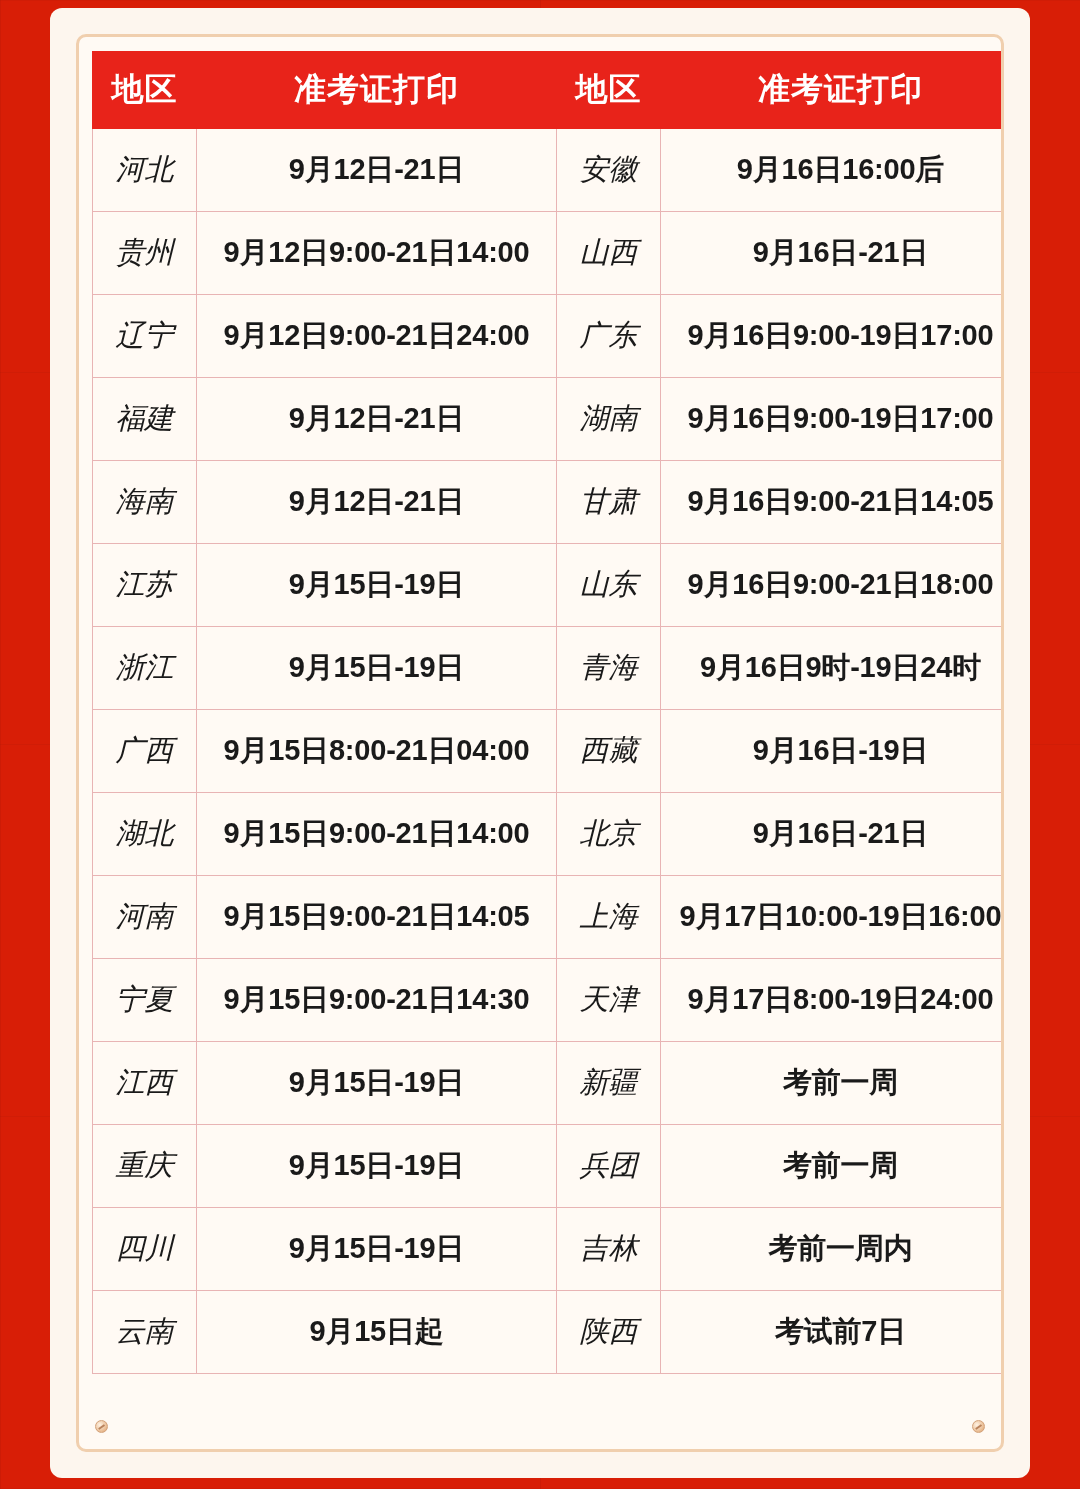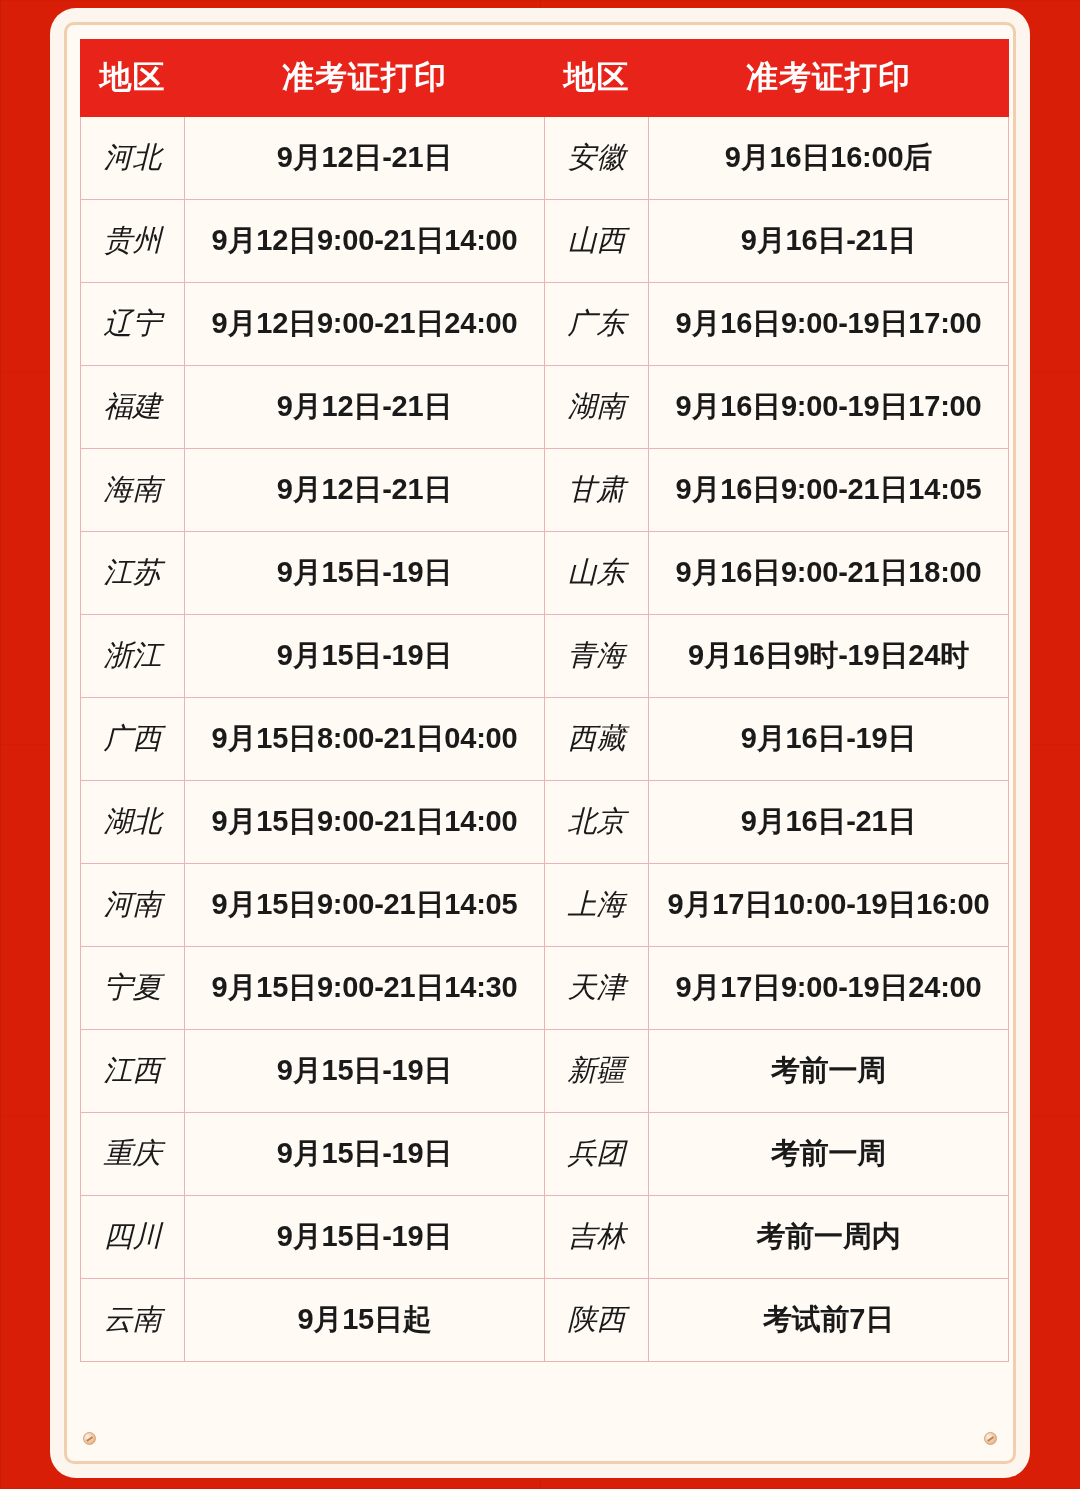--- a/index.html
+++ b/index.html
@@ -23,23 +23,23 @@
       linear-gradient(to bottom, rgba(0,0,0,0.04) 1px, transparent 1px) 0 0 / 100% 372px;
     pointer-events: none;
   }
   .card {
     position: absolute;
     left: 50px;
     top: 8px;
     width: 980px;
     height: 1470px;
     background: #fdf6ee;
-    border-radius: 26px;
+    border-radius: 12px;
     box-sizing: border-box;
-    padding: 14px;
+    padding: 26px;
   }
   .inner {
     position: relative;
     width: 100%;
     height: 100%;
     border: 3px solid #f0cfae;
     border-radius: 10px;
     box-sizing: border-box;
     background: #fffaf4;
     overflow: hidden;
@@ -186,21 +186,21 @@
         <tr>
           <td class="region-cell">河南</td>
           <td class="date-cell">9月15日9:00-21日14:05</td>
           <td class="region-cell">上海</td>
           <td class="date-cell">9月17日10:00-19日16:00</td>
         </tr>
         <tr>
           <td class="region-cell">宁夏</td>
           <td class="date-cell">9月15日9:00-21日14:30</td>
           <td class="region-cell">天津</td>
-          <td class="date-cell">9月17日9:00-19日24:00</td>
+          <td class="date-cell">9月17日8:00-19日24:00</td>
         </tr>
         <tr>
           <td class="region-cell">江西</td>
           <td class="date-cell">9月15日-19日</td>
           <td class="region-cell">新疆</td>
           <td class="date-cell">考前一周</td>
         </tr>
         <tr>
           <td class="region-cell">重庆</td>
           <td class="date-cell">9月15日-19日</td>

